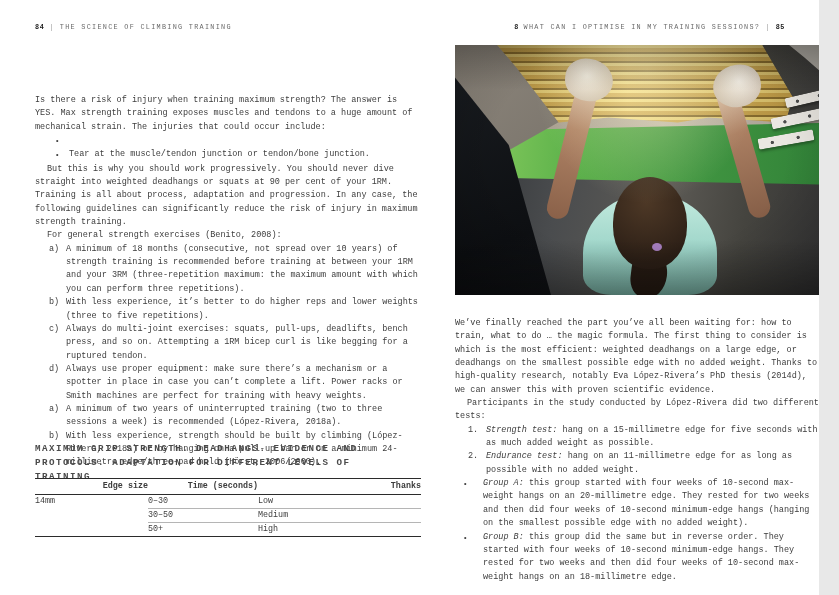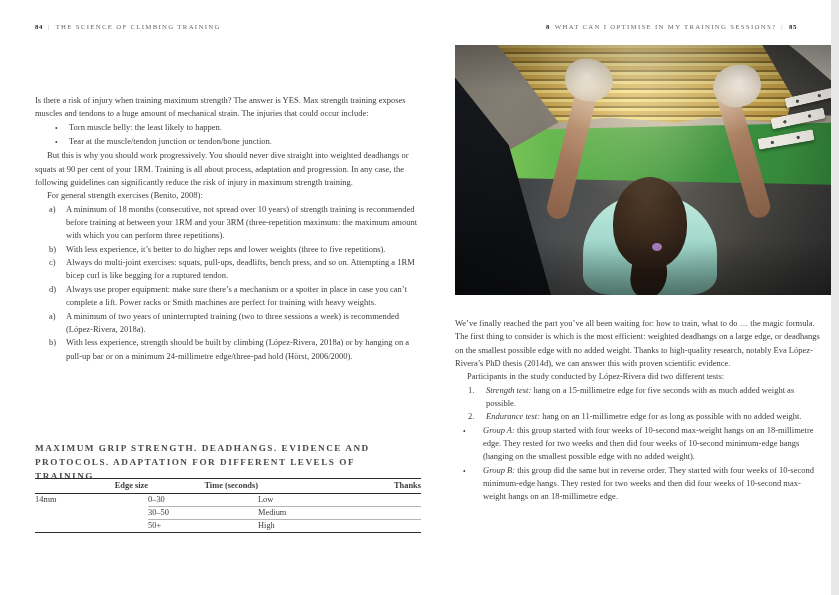--- a/index.html
+++ b/index.html
@@ -1,17 +1,17 @@
 <!DOCTYPE html>
 <html><head>
 <meta charset="utf-8">
 <style>
   html,body{margin:0;padding:0;background:#e8e8e8;}
   .canvas{position:relative;width:819px;height:595px;background:#ffffff;overflow:hidden;
-          font-family:Liberation Serif, serif;color:#3d3d3d;padding-left:12px;}
+          font-family:Liberation Mono, monospace;color:#3d3d3d;}
 
   
   .hdr{position:absolute;top:23px;font-size:6.8px;letter-spacing:1.3px;color:#6a6a6a;white-space:nowrap;}
   .hdr-left{left:35px;}
   .hdr-right{right:34px;text-align:right;}
   .hdr .pg{font-weight:bold;color:#1e1e1e;letter-spacing:0.6px;}
   .hdr .sep{color:#9a9a9a;margin:0 5px;}
   .hdr .chap{font-weight:bold;color:#1e1e1e;margin-right:4px;}
 
   
@@ -109,21 +109,20 @@
   </div>
   <div class="hdr hdr-right">
     <span class="chap">8</span><span>WHAT CAN I OPTIMISE IN MY TRAINING SESSIONS?</span><span class="sep">|</span><span class="pg">85</span>
   </div>
 
   <div class="col lcol">
     <p>Is there a risk of injury when training maximum strength? The answer is YES. Max strength training exposes muscles and tendons to a huge amount of mechanical strain. The injuries that could occur include:</p>
     <div class="blist">
       <div class="row">
         <span class="m">•</span>
-        <span>Torn muscle belly: the least likely to happen.</span>
       </div>
       <div class="row">
         <span class="m">•</span>
         <span>Tear at the muscle/tendon junction or tendon/bone junction.</span>
       </div>
     </div>
     <p class="ind">But this is why you should work progressively. You should never dive straight into weighted deadhangs or squats at 90 per cent of your 1RM. Training is all about process, adaptation and progression. In any case, the following guidelines can significantly reduce the risk of injury in maximum strength training.</p>
     <p class="ind">For general strength exercises (Benito, 2008):</p>
     <div class="alist">
       <div class="row">
@@ -216,21 +215,21 @@
         <span><i class="it">Strength test:</i> <span>hang on a 15-millimetre edge for five seconds with as much added weight as possible.</span></span>
       </div>
       <div class="row">
         <span class="m">2.</span>
         <span><i class="it">Endurance test:</i> <span>hang on an 11-millimetre edge for as long as possible with no added weight.</span></span>
       </div>
     </div>
     <div class="glist">
       <div class="row">
         <span class="m">•</span>
-        <span><i class="it">Group A:</i> <span>this group started with four weeks of 10-second max-weight hangs on an 18-millimetre edge. They rested for two weeks and then did four weeks of 10-second minimum-edge hangs (hanging on the smallest possible edge with no added weight).</span></span>
+        <span><i class="it">Group A:</i> <span>this group started with four weeks of 10-second max-weight hangs on an 20-millimetre edge. They rested for two weeks and then did four weeks of 10-second minimum-edge hangs (hanging on the smallest possible edge with no added weight).</span></span>
       </div>
       <div class="row">
         <span class="m">•</span>
         <span><i class="it">Group B:</i> <span>this group did the same but in reverse order. They started with four weeks of 10-second minimum-edge hangs. They rested for two weeks and then did four weeks of 10-second max-weight hangs on an 18-millimetre edge.</span></span>
       </div>
     </div>
   </div>
 
 </div>
 

